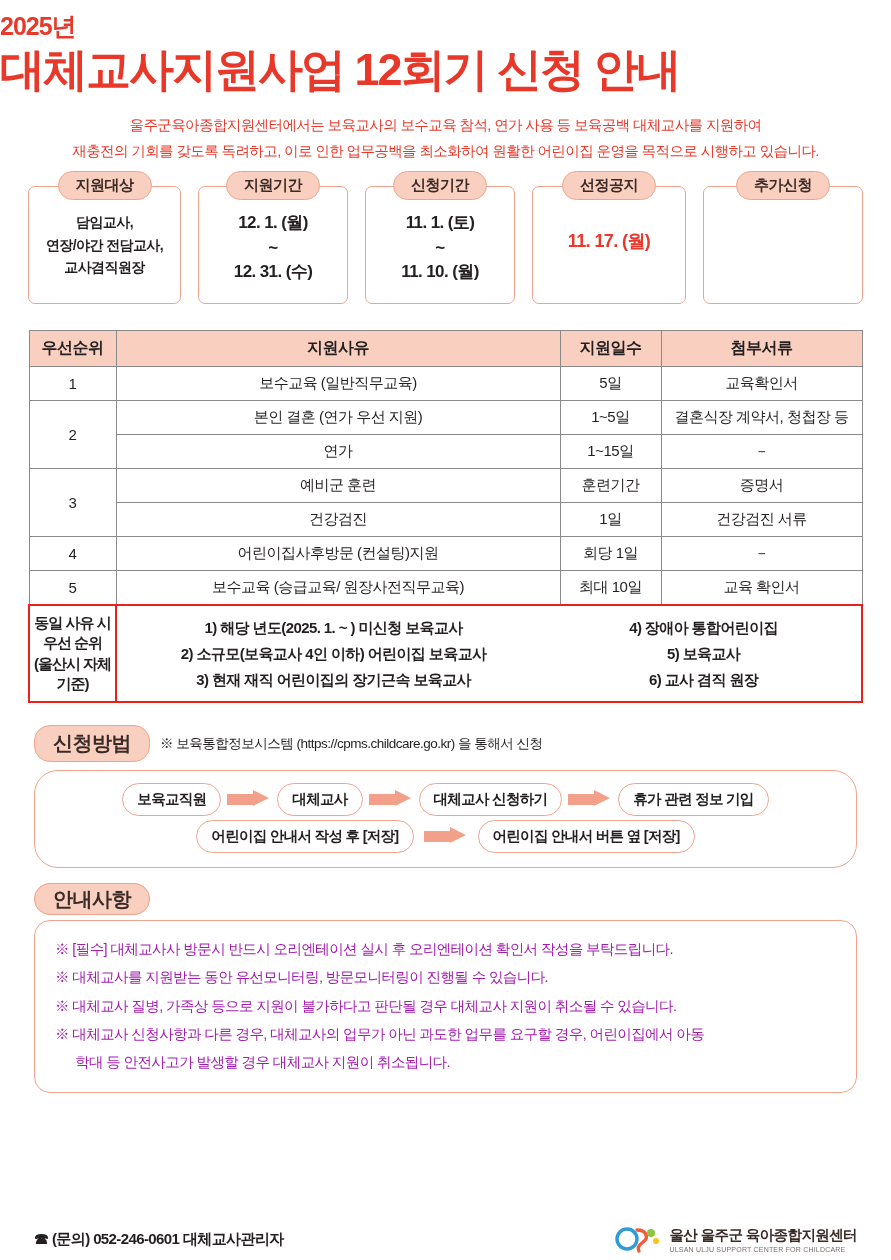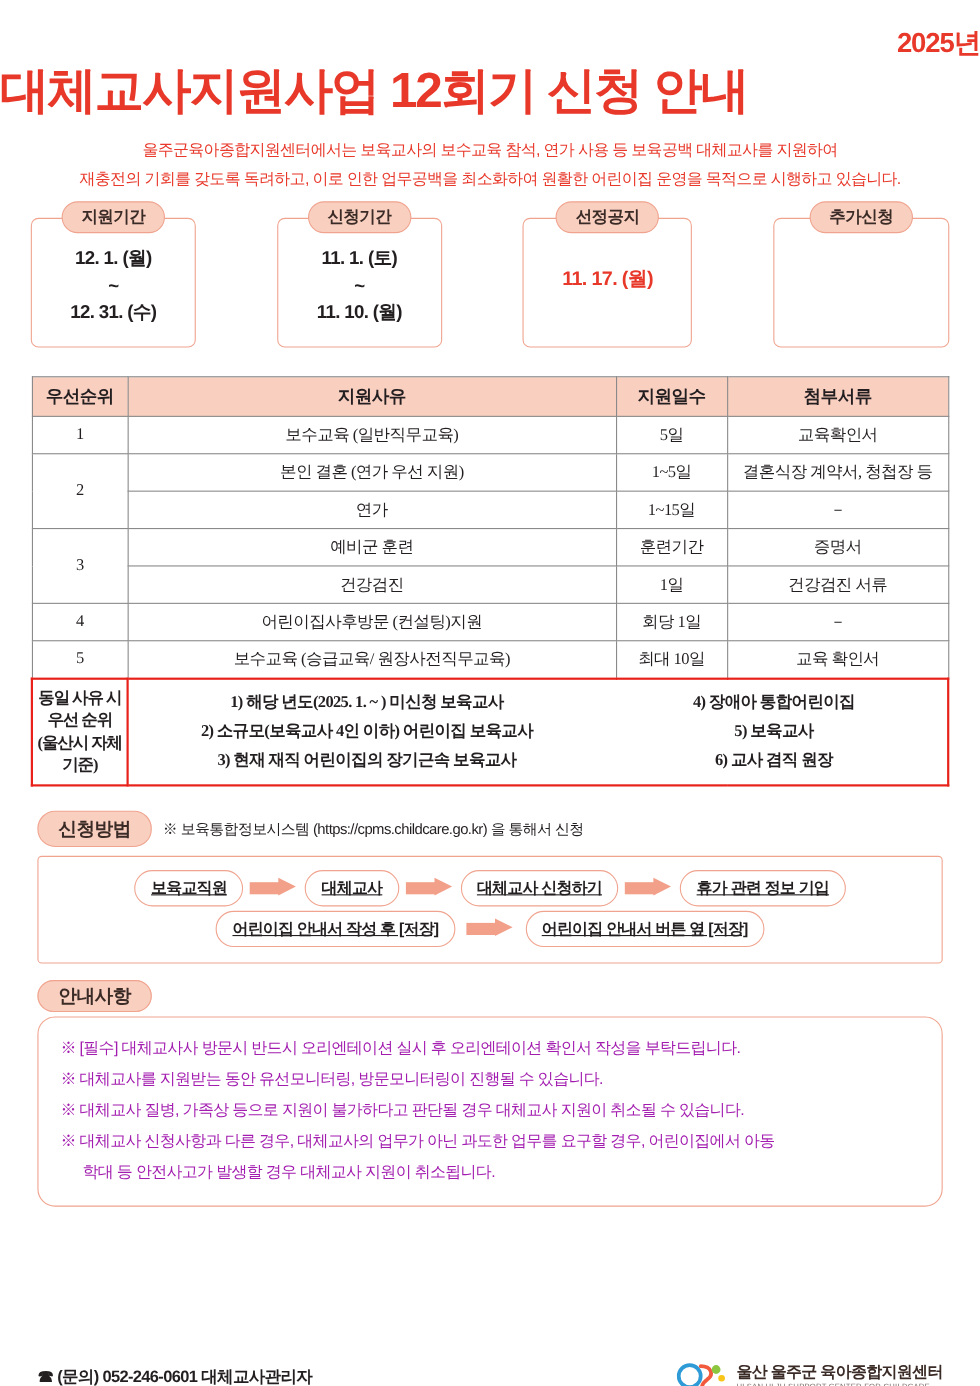--- a/index.html
+++ b/index.html
@@ -8,26 +8,26 @@
     background:#ffffff;
     font-family:"Liberation Sans", sans-serif;
     color:#231f20;
     position:relative;
     overflow:hidden;
   }
   .page{position:relative;width:891px;height:1260px;}
 
   
   .year{
-    text-align:right;
+    text-align:left;
     color:#e8382a;
     font-size:25px;
     font-weight:bold;
     letter-spacing:-1px;
-    margin-top:22px;
+    margin-top:10px;
   }
   .main-title{
     text-align:left;
     color:#e8382a;
     font-size:45px;
     font-weight:bold;
     letter-spacing:-2px;
     margin-top:2px;
     line-height:1.12;
   }
@@ -91,21 +91,20 @@
   .card-body.dark{font-size:17px;}
   .pad-top{padding-top:20px;}
 
   
   .tbl-wrap{padding:0 28px;margin-top:26px;}
   table.main{
     width:100%;
     border-collapse:collapse;
     font-size:15px;
     letter-spacing:-0.5px;
-    font-family:Liberation Serif, serif;
   }
   table.main th{
     background:#f9cfc0;
     border:1px solid #8a8a8a;
     font-weight:bold;
     padding:7px 2px;
     font-size:16px;
     color:#231f20;
   }
   table.main td{
@@ -150,37 +149,36 @@
     margin-top:22px;
     padding:0 34px;
     position:relative;
   }
   .method-head{display:flex;align-items:center;gap:10px;}
   .pill{
     background:#f9cfc0;
     border:1.6px solid #f0a48f;
     border-radius:16px;
     padding:4px 18px;
-    font-size:17px;
+    font-size:20px;
     font-weight:bold;
     color:#3b2b26;
     white-space:nowrap;
     letter-spacing:-0.5px;
   }
   .method-note{
     font-size:13.5px;
     color:#231f20;
     letter-spacing:-0.5px;
   }
   .flowbox{
     margin-top:8px;
     border:1.6px solid #f0a48f;
-    border-radius:4px;
+    border-radius:24px;
     padding:12px 14px 14px;
-    text-decoration:underline;
   }
   .flow-row{
     display:flex;
     align-items:center;
     justify-content:center;
     gap:6px;
   }
   .flow-row.r2{margin-top:4px;gap:10px;text-align:center;}
   .node{
     border:1.5px solid #f0a48f;
@@ -264,20 +262,28 @@
     <div class="year">2025년</div>
     <div class="main-title">대체교사지원사업 12회기 신청 안내</div>
     <div class="intro">
       <span class="l2">울주군육아종합지원센터에서는 보육교사의 보수교육 참석, 연가 사용 등 보육공백 대체교사를 지원하여</span>
       <span class="l2">재충전의 기회를 갖도록 독려하고, 이로 인한  업무공백을 최소화하여 원활한 어린이집 운영을 목적으로 시행하고 있습니다.</span>
     </div>
   </div>
 
   <div class="cards">
 
+    <div class="card c1">
+      <div class="card-tag">지원대상</div>
+      <div class="card-body">
+        <div>담임교사,</div>
+        <div>연장/야간 전담교사,</div>
+        <div>교사겸직원장</div>
+      </div>
+    </div>
 
     <div class="card c2">
       <div class="card-tag">지원기간</div>
       <div class="card-body big">
         <div>12.  1. (월)</div>
         <div>~</div>
         <div>12.  31. (수)</div>
       </div>
     </div>
 

